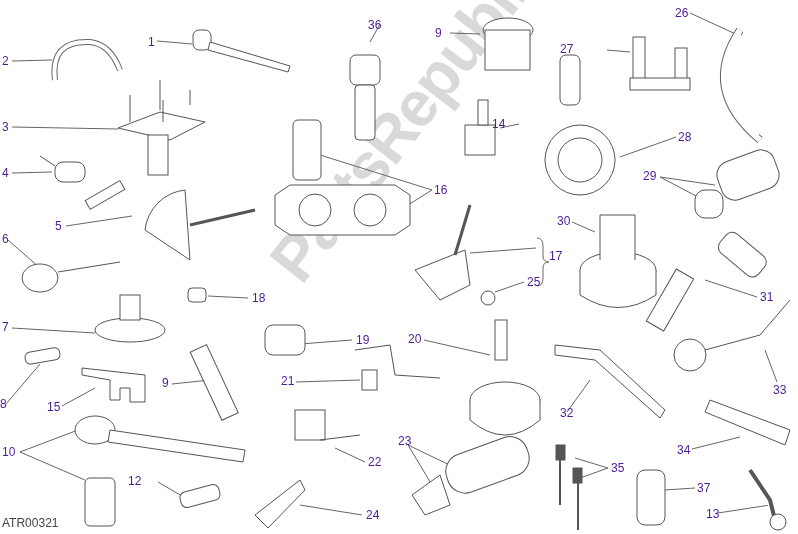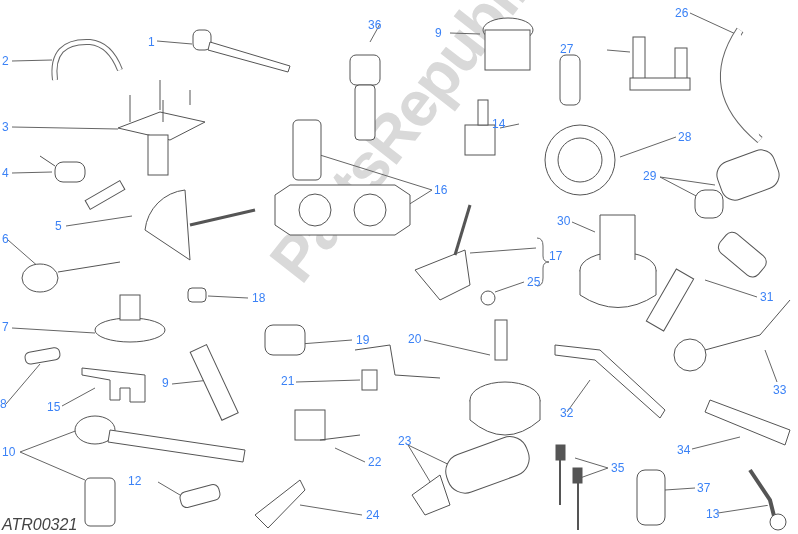--- a/index.html
+++ b/index.html
@@ -1,19 +1,19 @@
 <!DOCTYPE html>
 <html><head>
 <meta charset="utf-8">
 <style>
   html,body{margin:0;padding:0;background:#fff;}
   #stage{position:relative;width:798px;height:534px;overflow:hidden;background:#fff;font-family:"Liberation Sans",sans-serif;}
   svg{position:absolute;left:0;top:0;}
-  .lbl{position:absolute;font-size:12px;color:#3b82f6;line-height:12px;white-space:nowrap;}
-  .code{position:absolute;left:2px;top:516px;font-size:16px;color:#444;font-style:italic;}
+  .lbl{position:absolute;font-size:12px;color:#4c1d95;line-height:12px;white-space:nowrap;}
+  .code{position:absolute;left:2px;top:516px;font-size:12px;color:#444;}
   .wm{position:absolute;left:255px;top:250px;font-size:64px;font-weight:bold;color:#d9d9d9;transform:rotate(-52deg);transform-origin:left top;letter-spacing:-2px;white-space:nowrap;}
 </style>
 </head>
 <body>
 
 <div id="stage">
   <div class="wm">PartsRepublik</div>
 
   <svg width="798" height="534" viewBox="0 0 798 534" fill="none" stroke="#555" stroke-width="1">
 

